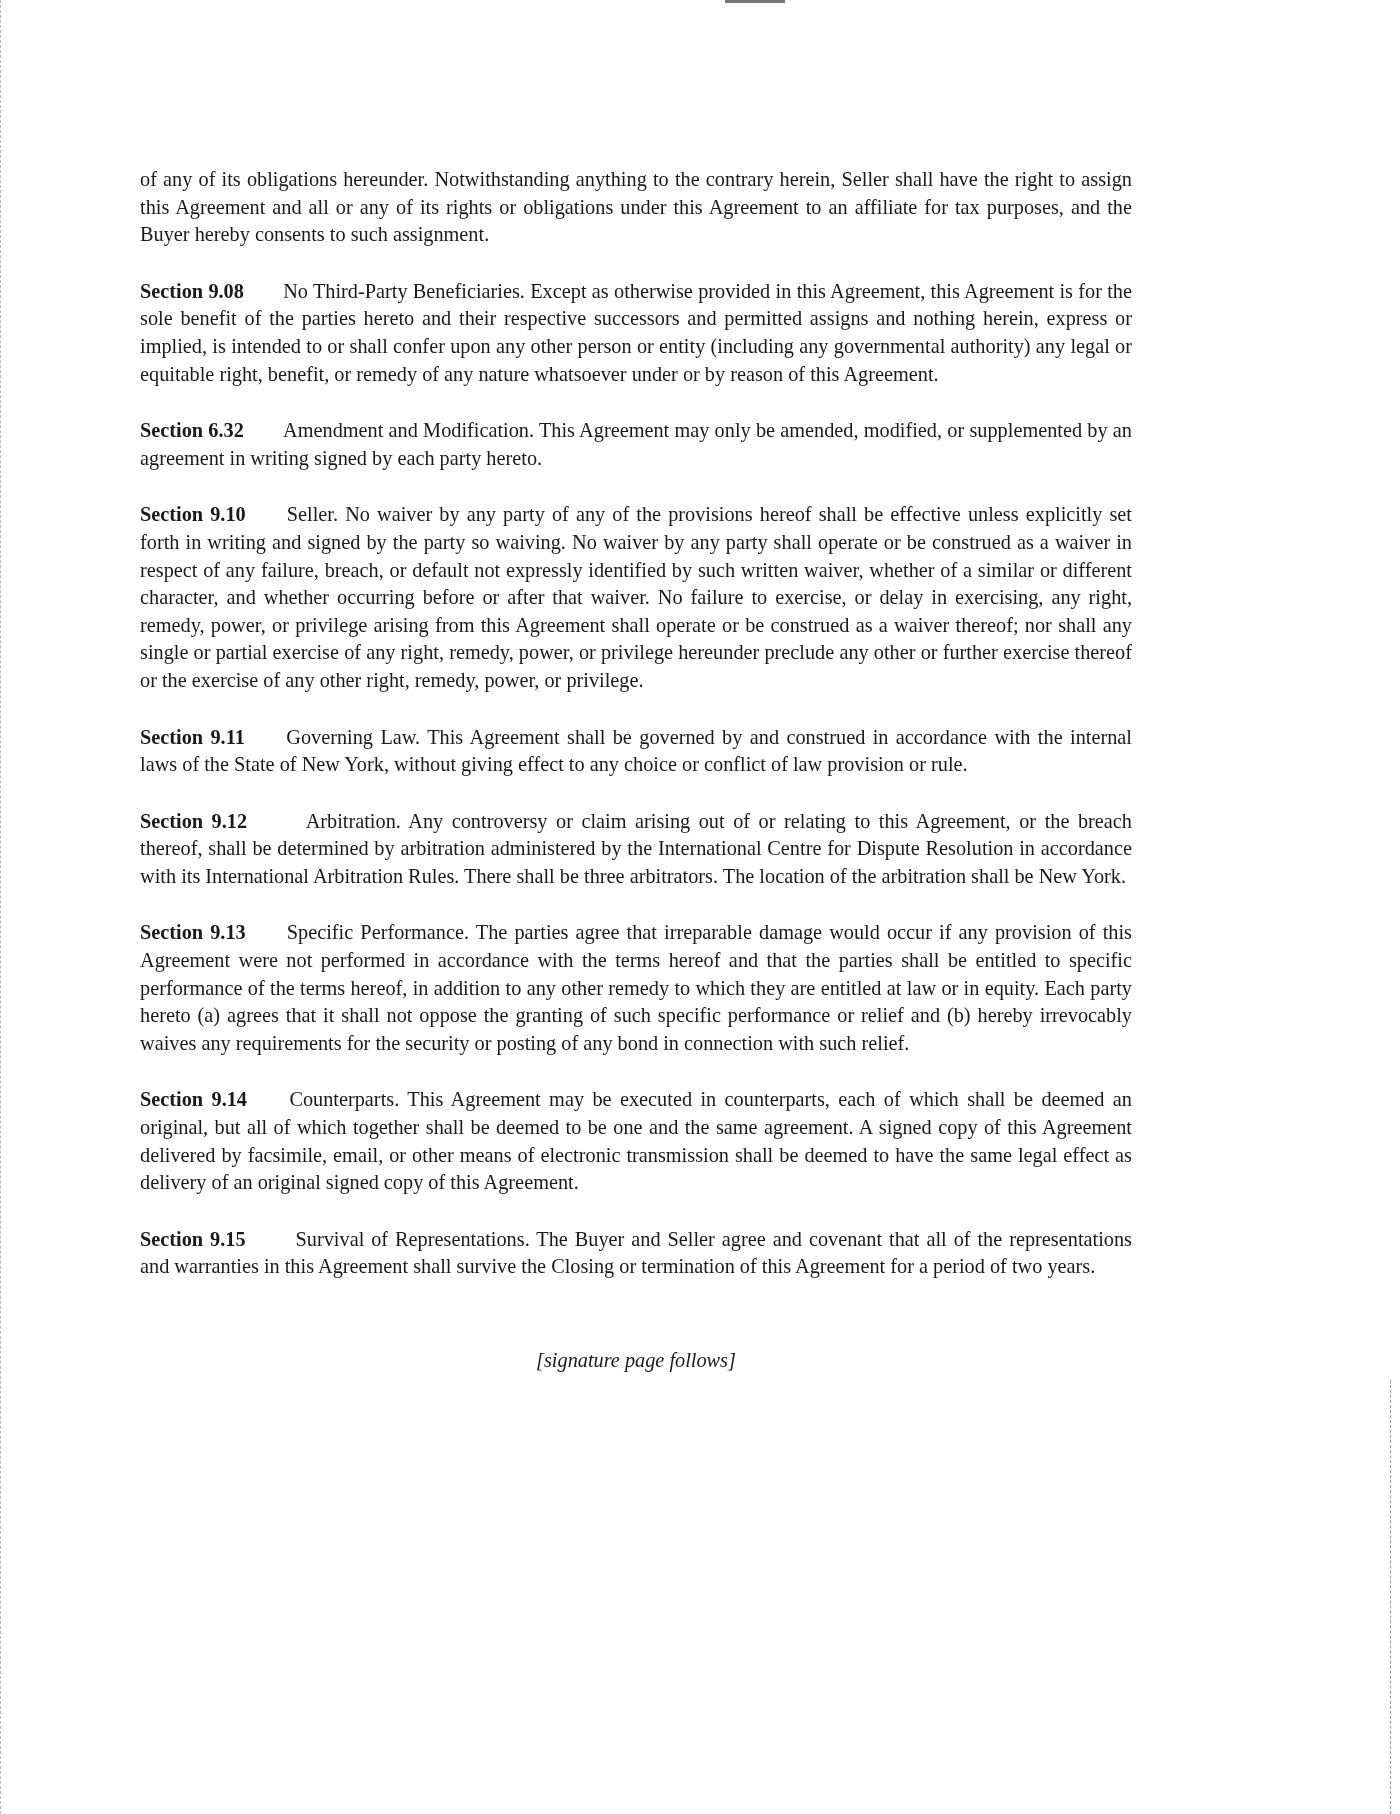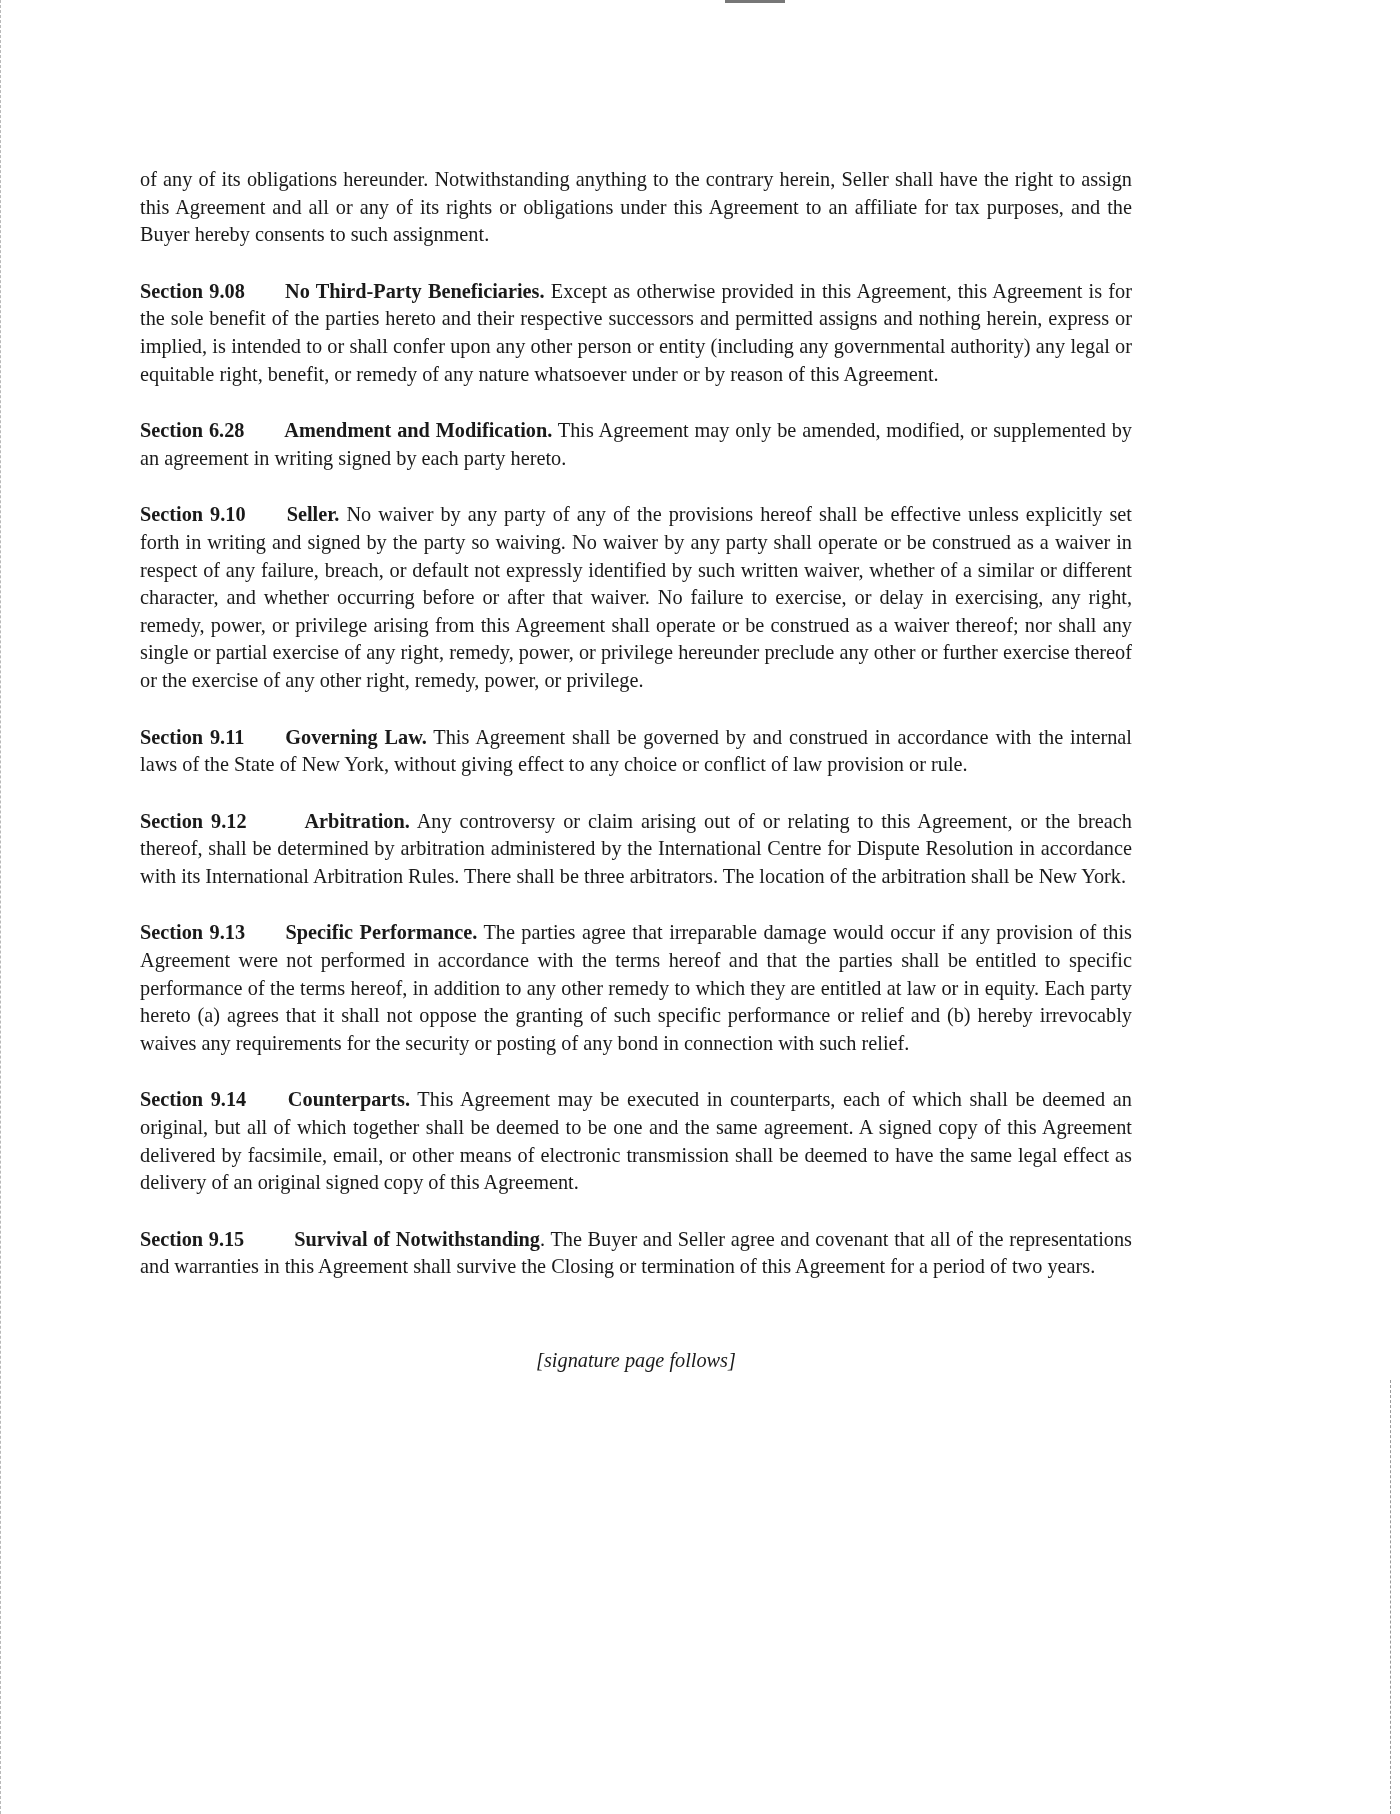--- a/index.html
+++ b/index.html
@@ -20,21 +20,21 @@
     position: absolute; left: 725px; top: 0; width: 60px; height: 3px;
     background: #777;
   }
   .content {
     position: absolute; left: 140px; top: 166px; width: 992px;
     font-size: 20.3px; line-height: 27.6px;
   }
   .para { text-align: justify; margin: 0 0 29px 0; }
   .para.first { }
   .sec-num { font-weight: bold; margin-right: 14px; }
-  .sec-title { font-weight: bold; margin-left: 20px; }
+  .sec-title { font-weight: normal; margin-left: 20px; }
   .centered-note {
     text-align: center; font-style: italic; margin-top: 66px; margin-bottom: 62px;
   }
   .witness-lead { font-weight: bold; }
 </style>
 </head>
 <body>
 
 <div class="left-edge"></div>
 <div class="top-mark"></div>
@@ -43,21 +43,21 @@
 <div class="content">
   <p class="para first">of any of its obligations hereunder. Notwithstanding anything to the contrary herein, Seller shall have the right to assign this Agreement and all or any of its rights or obligations under this Agreement to an affiliate for tax purposes, and the Buyer hereby consents to such assignment.</p>
 
   <p class="para">
     <span class="sec-num">Section 9.08</span>
     <span class="sec-title">No Third-Party Beneficiaries.</span>
     <span>Except as otherwise provided in this Agreement, this Agreement is for the sole benefit of the parties hereto and their respective successors and permitted assigns and nothing herein, express or implied, is intended to or shall confer upon any other person or entity (including any governmental authority) any legal or equitable right, benefit, or remedy of any nature whatsoever under or by reason of this Agreement.</span>
   </p>
 
   <p class="para">
-    <span class="sec-num">Section 6.28</span>
+    <span class="sec-num">Section 6.32</span>
     <span class="sec-title">Amendment and Modification.</span>
     <span>This Agreement may only be amended, modified, or supplemented by an agreement in writing signed by each party hereto.</span>
   </p>
 
   <p class="para">
     <span class="sec-num">Section 9.10</span>
     <span class="sec-title">Seller.</span>
     <span>No waiver by any party of any of the provisions hereof shall be effective unless explicitly set forth in writing and signed by the party so waiving. No waiver by any party shall operate or be construed as a waiver in respect of any failure, breach, or default not expressly identified by such written waiver, whether of a similar or different character, and whether occurring before or after that waiver. No failure to exercise, or delay in exercising, any right, remedy, power, or privilege arising from this Agreement shall operate or be construed as a waiver thereof; nor shall any single or partial exercise of any right, remedy, power, or privilege hereunder preclude any other or further exercise thereof or the exercise of any other right, remedy, power, or privilege.</span>
   </p>
 
@@ -79,18 +79,18 @@
     <span>The parties agree that irreparable damage would occur if any provision of this Agreement were not performed in accordance with the terms hereof and that the parties shall be entitled to specific performance of the terms hereof, in addition to any other remedy to which they are entitled at law or in equity. Each party hereto (a) agrees that it shall not oppose the granting of such specific performance or relief and (b) hereby irrevocably waives any requirements for the security or posting of any bond in connection with such relief.</span>
   </p>
 
   <p class="para">
     <span class="sec-num">Section 9.14</span>
     <span class="sec-title">Counterparts.</span>
     <span>This Agreement may be executed in counterparts, each of which shall be deemed an original, but all of which together shall be deemed to be one and the same agreement. A signed copy of this Agreement delivered by facsimile, email, or other means of electronic transmission shall be deemed to have the same legal effect as delivery of an original signed copy of this Agreement.</span>
   </p>
 
   <p class="para">
-    <span class="sec-num" style="margin-right:30px">Section 9.15</span><span class="sec-title">Survival of Notwithstanding</span><span>. The Buyer and Seller agree and covenant that all of the representations and warranties in this Agreement shall survive the Closing or termination of this Agreement for a period of two years.</span>
+    <span class="sec-num" style="margin-right:30px">Section 9.15</span><span class="sec-title">Survival of Representations</span><span>. The Buyer and Seller agree and covenant that all of the representations and warranties in this Agreement shall survive the Closing or termination of this Agreement for a period of two years.</span>
   </p>
 
   <p class="centered-note">[signature page follows]</p>
 
 </div>
 
 </body></html>

